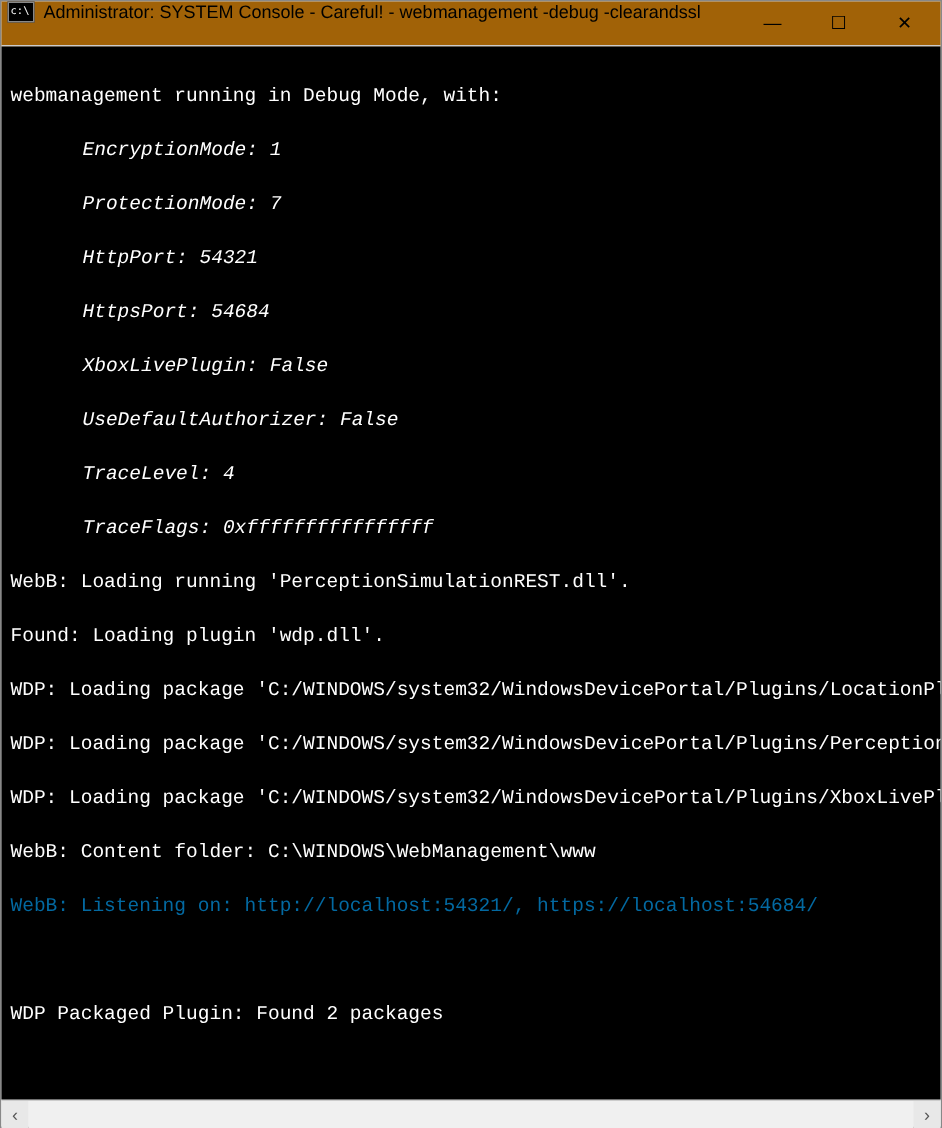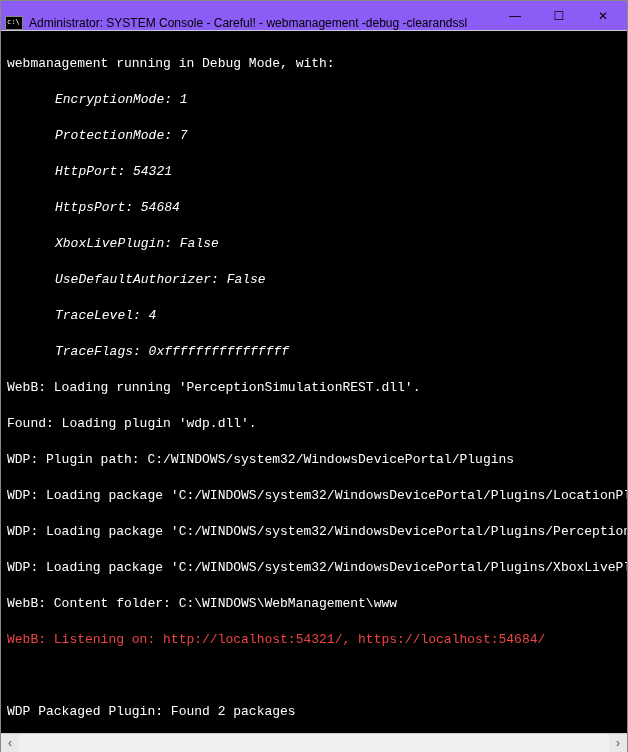--- a/index.html
+++ b/index.html
@@ -15,24 +15,24 @@
   .window {
     width: 628px;
     height: 752px;
     border: 1px solid #888;
     background: #fff;
     display: flex;
     flex-direction: column;
   }
   .titlebar {
     height: 30px;
-    background: #8b5cf6;
+    background: #a16207;
     border-bottom: 1px solid #ccc;
     display: flex;
-    align-items: flex-end;
+    align-items: flex-start;
     padding: 0 2px 0 4px;
     font-size: 12px;
     color: #000;
   }
   .titlebar .cmd-icon {
     width: 18px;
     height: 14px;
     margin-right: 6px;
     background: #000;
     border: 1px solid #888;
@@ -76,21 +76,21 @@
     padding: 6px 2px 2px 6px;
     font-family: Consolas, "Courier New", monospace;
     font-size: 13px;
     line-height: 18px;
     color: #fff;
     white-space: pre;
     overflow: hidden;
   }
   .console-inner .line { display: block; }
   .console-inner .indent { padding-left: 48px; display: block; font-style: italic; }
-  .console-inner .green { color: #ef4444; }
+  .console-inner .green { color: #0369a1; }
   .hscroll {
     height: 18px;
     background: #f0f0f0;
     border-top: 1px solid #ccc;
     display: flex;
     align-items: center;
     justify-content: space-between;
     font-size: 12px;
     color: #555;
   }
@@ -130,21 +130,20 @@
 <span class="indent">EncryptionMode: 1</span>
 <span class="indent">ProtectionMode: 7</span>
 <span class="indent">HttpPort: 54321</span>
 <span class="indent">HttpsPort: 54684</span>
 <span class="indent">XboxLivePlugin: False</span>
 <span class="indent">UseDefaultAuthorizer: False</span>
 <span class="indent">TraceLevel: 4</span>
 <span class="indent">TraceFlags: 0xffffffffffffffff</span>
 <span class="line">WebB: Loading running 'PerceptionSimulationREST.dll'.</span>
 <span class="line">Found: Loading plugin 'wdp.dll'.</span>
-<span class="line">WDP: Plugin path: C:/WINDOWS/system32/WindowsDevicePortal/Plugins</span>
 <span class="line">WDP: Loading package 'C:/WINDOWS/system32/WindowsDevicePortal/Plugins/LocationPlugin</span>
 <span class="line">WDP: Loading package 'C:/WINDOWS/system32/WindowsDevicePortal/Plugins/Perception/pac</span>
 <span class="line">WDP: Loading package 'C:/WINDOWS/system32/WindowsDevicePortal/Plugins/XboxLivePlugin</span>
 <span class="line">WebB: Content folder: C:\WINDOWS\WebManagement\www</span>
 <span class="line green">WebB: Listening on: http://localhost:54321/, https://localhost:54684/</span>
 <span class="line"> </span>
 <span class="line">WDP Packaged Plugin: Found 2 packages</span>
 
 
 

